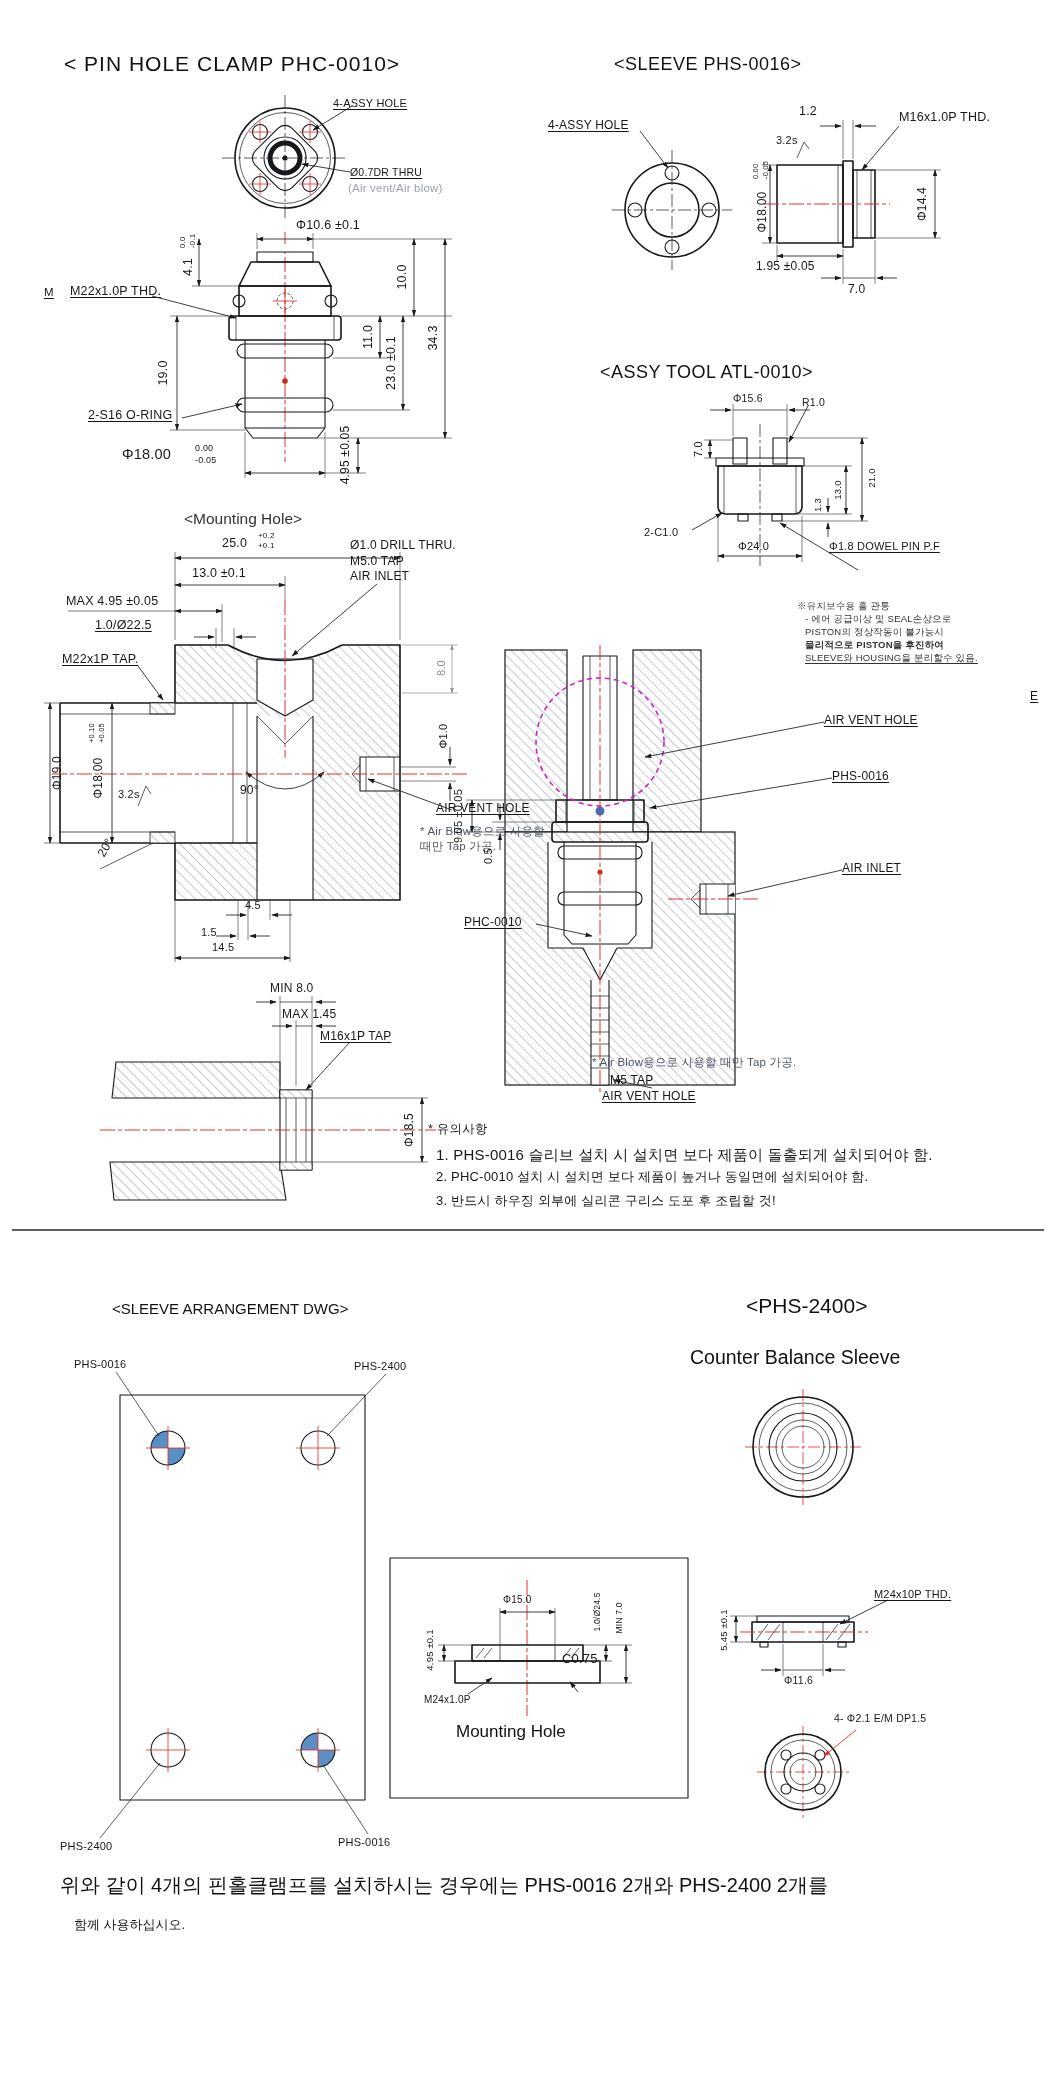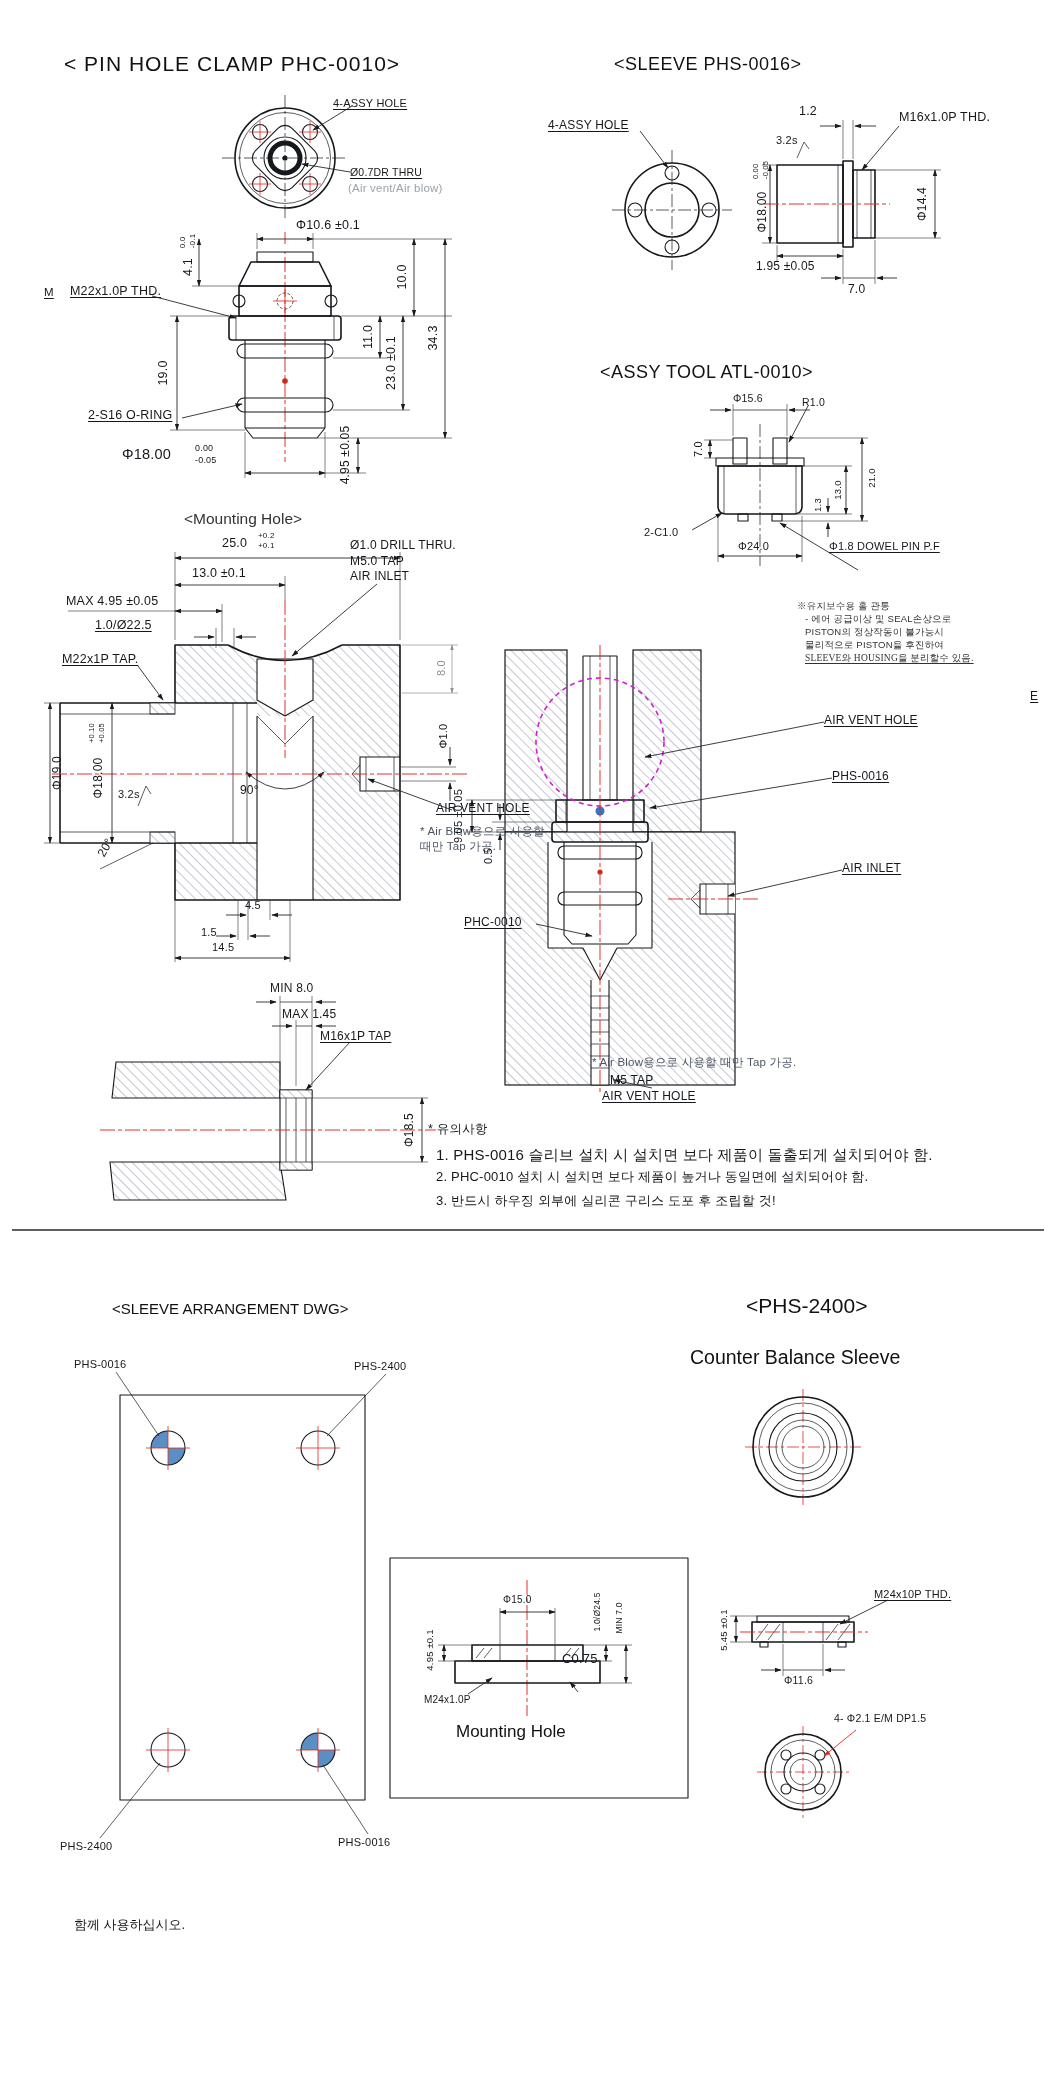--- a/index.html
+++ b/index.html
@@ -482,20 +482,21 @@
   </svg>
 
   <div class="ttl" style="left:64px;top:52px;font-size:21px;letter-spacing:1px">&lt; PIN HOLE CLAMP PHC-0010&gt;</div>
   <div class="ttl" style="left:614px;top:54px;font-size:18px;letter-spacing:.5px">&lt;SLEEVE PHS-0016&gt;</div>
   <div class="ttl" style="left:600px;top:362px;font-size:18px;letter-spacing:.5px">&lt;ASSY TOOL ATL-0010&gt;</div>
   <div class="ttl" style="left:184px;top:510px;font-size:15.5px;color:#333">&lt;Mounting Hole&gt;</div>
   <div class="ttl" style="left:112px;top:1300px;font-size:15px">&lt;SLEEVE ARRANGEMENT DWG&gt;</div>
   <div class="ttl" style="left:746px;top:1294px;font-size:21px">&lt;PHS-2400&gt;</div>
   <div class="ttl" style="left:690px;top:1346px;font-size:19.5px">Counter Balance Sleeve</div>
   <div class="ttl" style="left:456px;top:1722px;font-size:17px">Mounting Hole</div>
+  <div class="ttl" style="left:60px;top:1872px;font-size:20px">위와 같이 4개의 핀홀클램프를 설치하시는 경우에는  PHS-0016 2개와 PHS-2400 2개를</div>
   <div class="ttl" style="left:74px;top:1916px;font-size:13px">함께 사용하십시오.</div>
 
   <div id="ann-layer" style="position:absolute;left:0;top:0;width:100%;height:100%">
       <div class="ann u" style="left: 333px; top: 97px; font-size: 11px;">4-ASSY HOLE</div>
       <div class="ann u" style="left: 350px; top: 166px; font-size: 10.5px;">Ø0.7DR THRU</div>
       <div class="ann" style="left: 348px; top: 182px; font-size: 11.5px; color: rgb(154, 162, 171);">(Air vent/Air blow)</div>
       <div class="ann" style="left: 296px; top: 218px; font-size: 12.5px;">Φ10.6 ±0.1</div>
       <div class="ann pre" style="left: 188px; top: 241px; font-size: 8px; transform: translate(-50%, -50%) rotate(-90deg);">0.0
 -0.1</div>
       <div class="ann" style="left: 188px; top: 267px; font-size: 12.5px; transform: translate(-50%, -50%) rotate(-90deg);">4.1</div>
@@ -555,22 +556,22 @@
       <div class="ann" style="left: 698px; top: 449px; font-size: 11px; transform: translate(-50%, -50%) rotate(-90deg);">7.0</div>
       <div class="ann" style="left: 644px; top: 526px; font-size: 11px;">2-C1.0</div>
       <div class="ann" style="left: 738px; top: 540px; font-size: 11px;">Φ24.0</div>
       <div class="ann" style="left: 818px; top: 505px; font-size: 9.5px; transform: translate(-50%, -50%) rotate(-90deg);">1.3</div>
       <div class="ann" style="left: 838px; top: 490px; font-size: 9.5px; transform: translate(-50%, -50%) rotate(-90deg);">13.0</div>
       <div class="ann" style="left: 872px; top: 478px; font-size: 9.5px; transform: translate(-50%, -50%) rotate(-90deg);">21.0</div>
       <div class="ann u" style="left: 829px; top: 540px; font-size: 11px;">Φ1.8 DOWEL PIN P.F</div>
       <div class="ann" style="left: 797px; top: 601px; font-size: 9.5px; color: rgb(51, 51, 51);">※유지보수용 홀 관통</div>
       <div class="ann" style="left: 797px; top: 614px; font-size: 9.5px; color: rgb(51, 51, 51); margin-left: 8px;">- 에어 공급이상 및 SEAL손상으로</div>
       <div class="ann" style="left: 805px; top: 627px; font-size: 9.5px; color: rgb(51, 51, 51);">PISTON의 정상작동이 불가능시</div>
-      <div class="ann" style="left: 805px; top: 640px; font-size: 9.5px; color: rgb(51, 51, 51);">물리적으로 PISTON을 후진하여</div>
-      <div class="ann u" style="left: 805px; top: 653px; font-size: 9.5px; color: rgb(51, 51, 51); font-family: Liberation Serif, serif;">SLEEVE와 HOUSING을 분리할수 있음.</div>
+      <div class="ann" style="left: 805px; top: 640px; font-size: 9.5px; color: rgb(51, 51, 51); font-weight: bold;">물리적으로 PISTON을 후진하여</div>
+      <div class="ann u" style="left: 805px; top: 653px; font-size: 9.5px; color: rgb(51, 51, 51);">SLEEVE와 HOUSING을 분리할수 있음.</div>
       <div class="ann u" style="left: 1030px; top: 690px; font-size: 12px;">E</div>
       <div class="ann u" style="left: 824px; top: 714px; font-size: 12px;">AIR VENT HOLE</div>
       <div class="ann u" style="left: 832px; top: 770px; font-size: 12px;">PHS-0016</div>
       <div class="ann" style="left: 458px; top: 816px; font-size: 11px; transform: translate(-50%, -50%) rotate(-90deg);">9.05 ±0.05</div>
       <div class="ann" style="left: 488px; top: 856px; font-size: 11px; transform: translate(-50%, -50%) rotate(-90deg);">0.5</div>
       <div class="ann u" style="left: 842px; top: 862px; font-size: 12px;">AIR INLET</div>
       <div class="ann u" style="left: 464px; top: 916px; font-size: 12px;">PHC-0010</div>
       <div class="ann" style="left: 592px; top: 1056px; font-size: 11.5px; color: rgb(75, 85, 99);">* Air Blow용으로 사용할 때만 Tap 가공.</div>
       <div class="ann" style="left: 610px; top: 1074px; font-size: 12px;">M5 TAP</div>
       <div class="ann u" style="left: 602px; top: 1090px; font-size: 12px;">AIR VENT HOLE</div>

